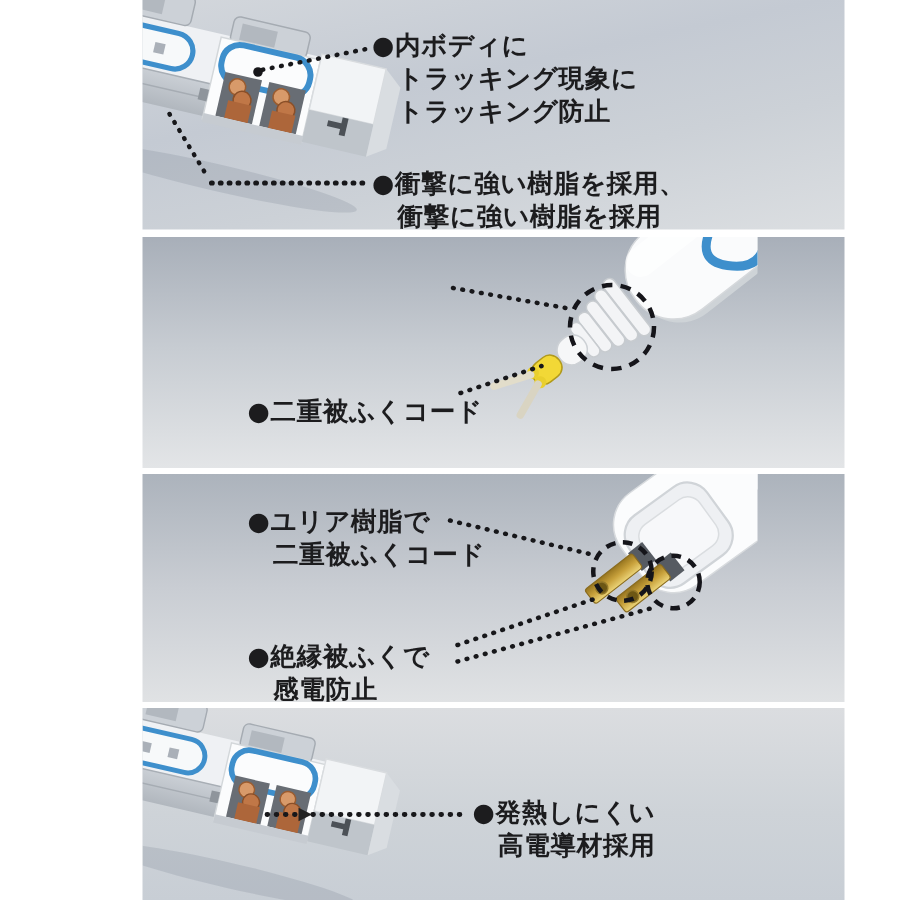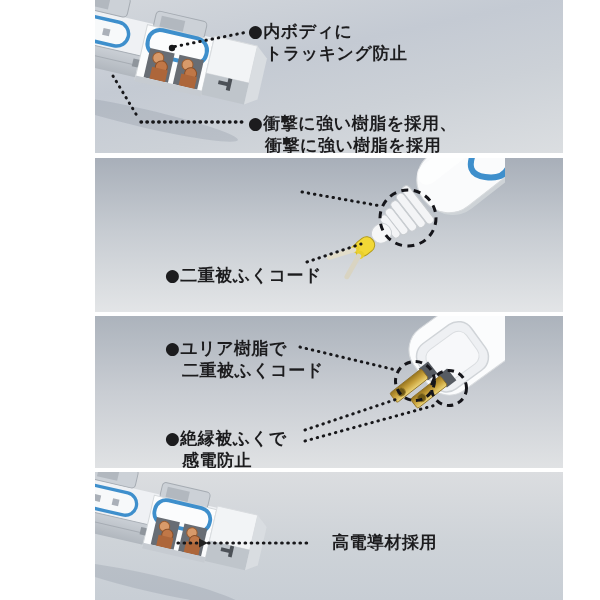--- a/index.html
+++ b/index.html
@@ -74,20 +74,21 @@
       </g>
     </svg>
     <svg class="leads" width="410" height="153" viewBox="0 0 410 153">
       <circle cx="77" cy="48" r="3.2" fill="#17171a"></circle>
       <line x1="80" y1="46.5" x2="150" y2="32.5" stroke="#17171a" stroke-width="3" stroke-linecap="round" stroke-dasharray="0.5 5.8"></line>
       <line x1="18" y1="76" x2="44" y2="119" stroke="#17171a" stroke-width="3" stroke-linecap="round" stroke-dasharray="0.5 5.8"></line>
       <line x1="46" y1="122" x2="148" y2="122" stroke="#17171a" stroke-width="3.4" stroke-linecap="round" stroke-dasharray="0.5 5.4"></line>
     </svg>
     <div class="callout" style="left:153px;top:20px">
       <div class="first"><span class="bullet">●</span><span>内ボディに</span></div>
+      <div>トラッキング現象に</div>
       <div>トラッキング防止</div>
     </div>
     <div class="callout" style="left:153px;top:112px">
       <div class="first"><span class="bullet">●</span><span>衝撃に強い樹脂を採用、</span></div>
       <div>衝撃に強い樹脂を採用</div>
     </div>
   </div>
 
   <div class="band" id="band2">
     <svg class="art" style="left:230px;top:0" width="180" height="154" viewBox="0 0 180 154">
@@ -204,17 +205,18 @@
           <rect x="118" y="54" width="11" height="4" fill="#4c5157"></rect>
           <rect x="127" y="50" width="4" height="12" fill="#4c5157"></rect>
         </g>
       </g>
     </svg>
     <svg class="leads" width="410" height="128" viewBox="0 0 410 128">
       <line x1="83" y1="71" x2="212" y2="71" stroke="#17171a" stroke-width="3.2" stroke-linecap="round" stroke-dasharray="0.5 5.6"></line>
       <path d="M104,66.5 l9,4.5 -9,4.5 z" fill="#222"></path>
     </svg>
     <div class="callout" style="left:220px;top:59px">
+      <div class="first"><span class="bullet">●</span><span>発熱しにくい</span></div>
       <div>高電導材採用</div>
     </div>
   </div>
 
 </div>
 
 </body></html>

